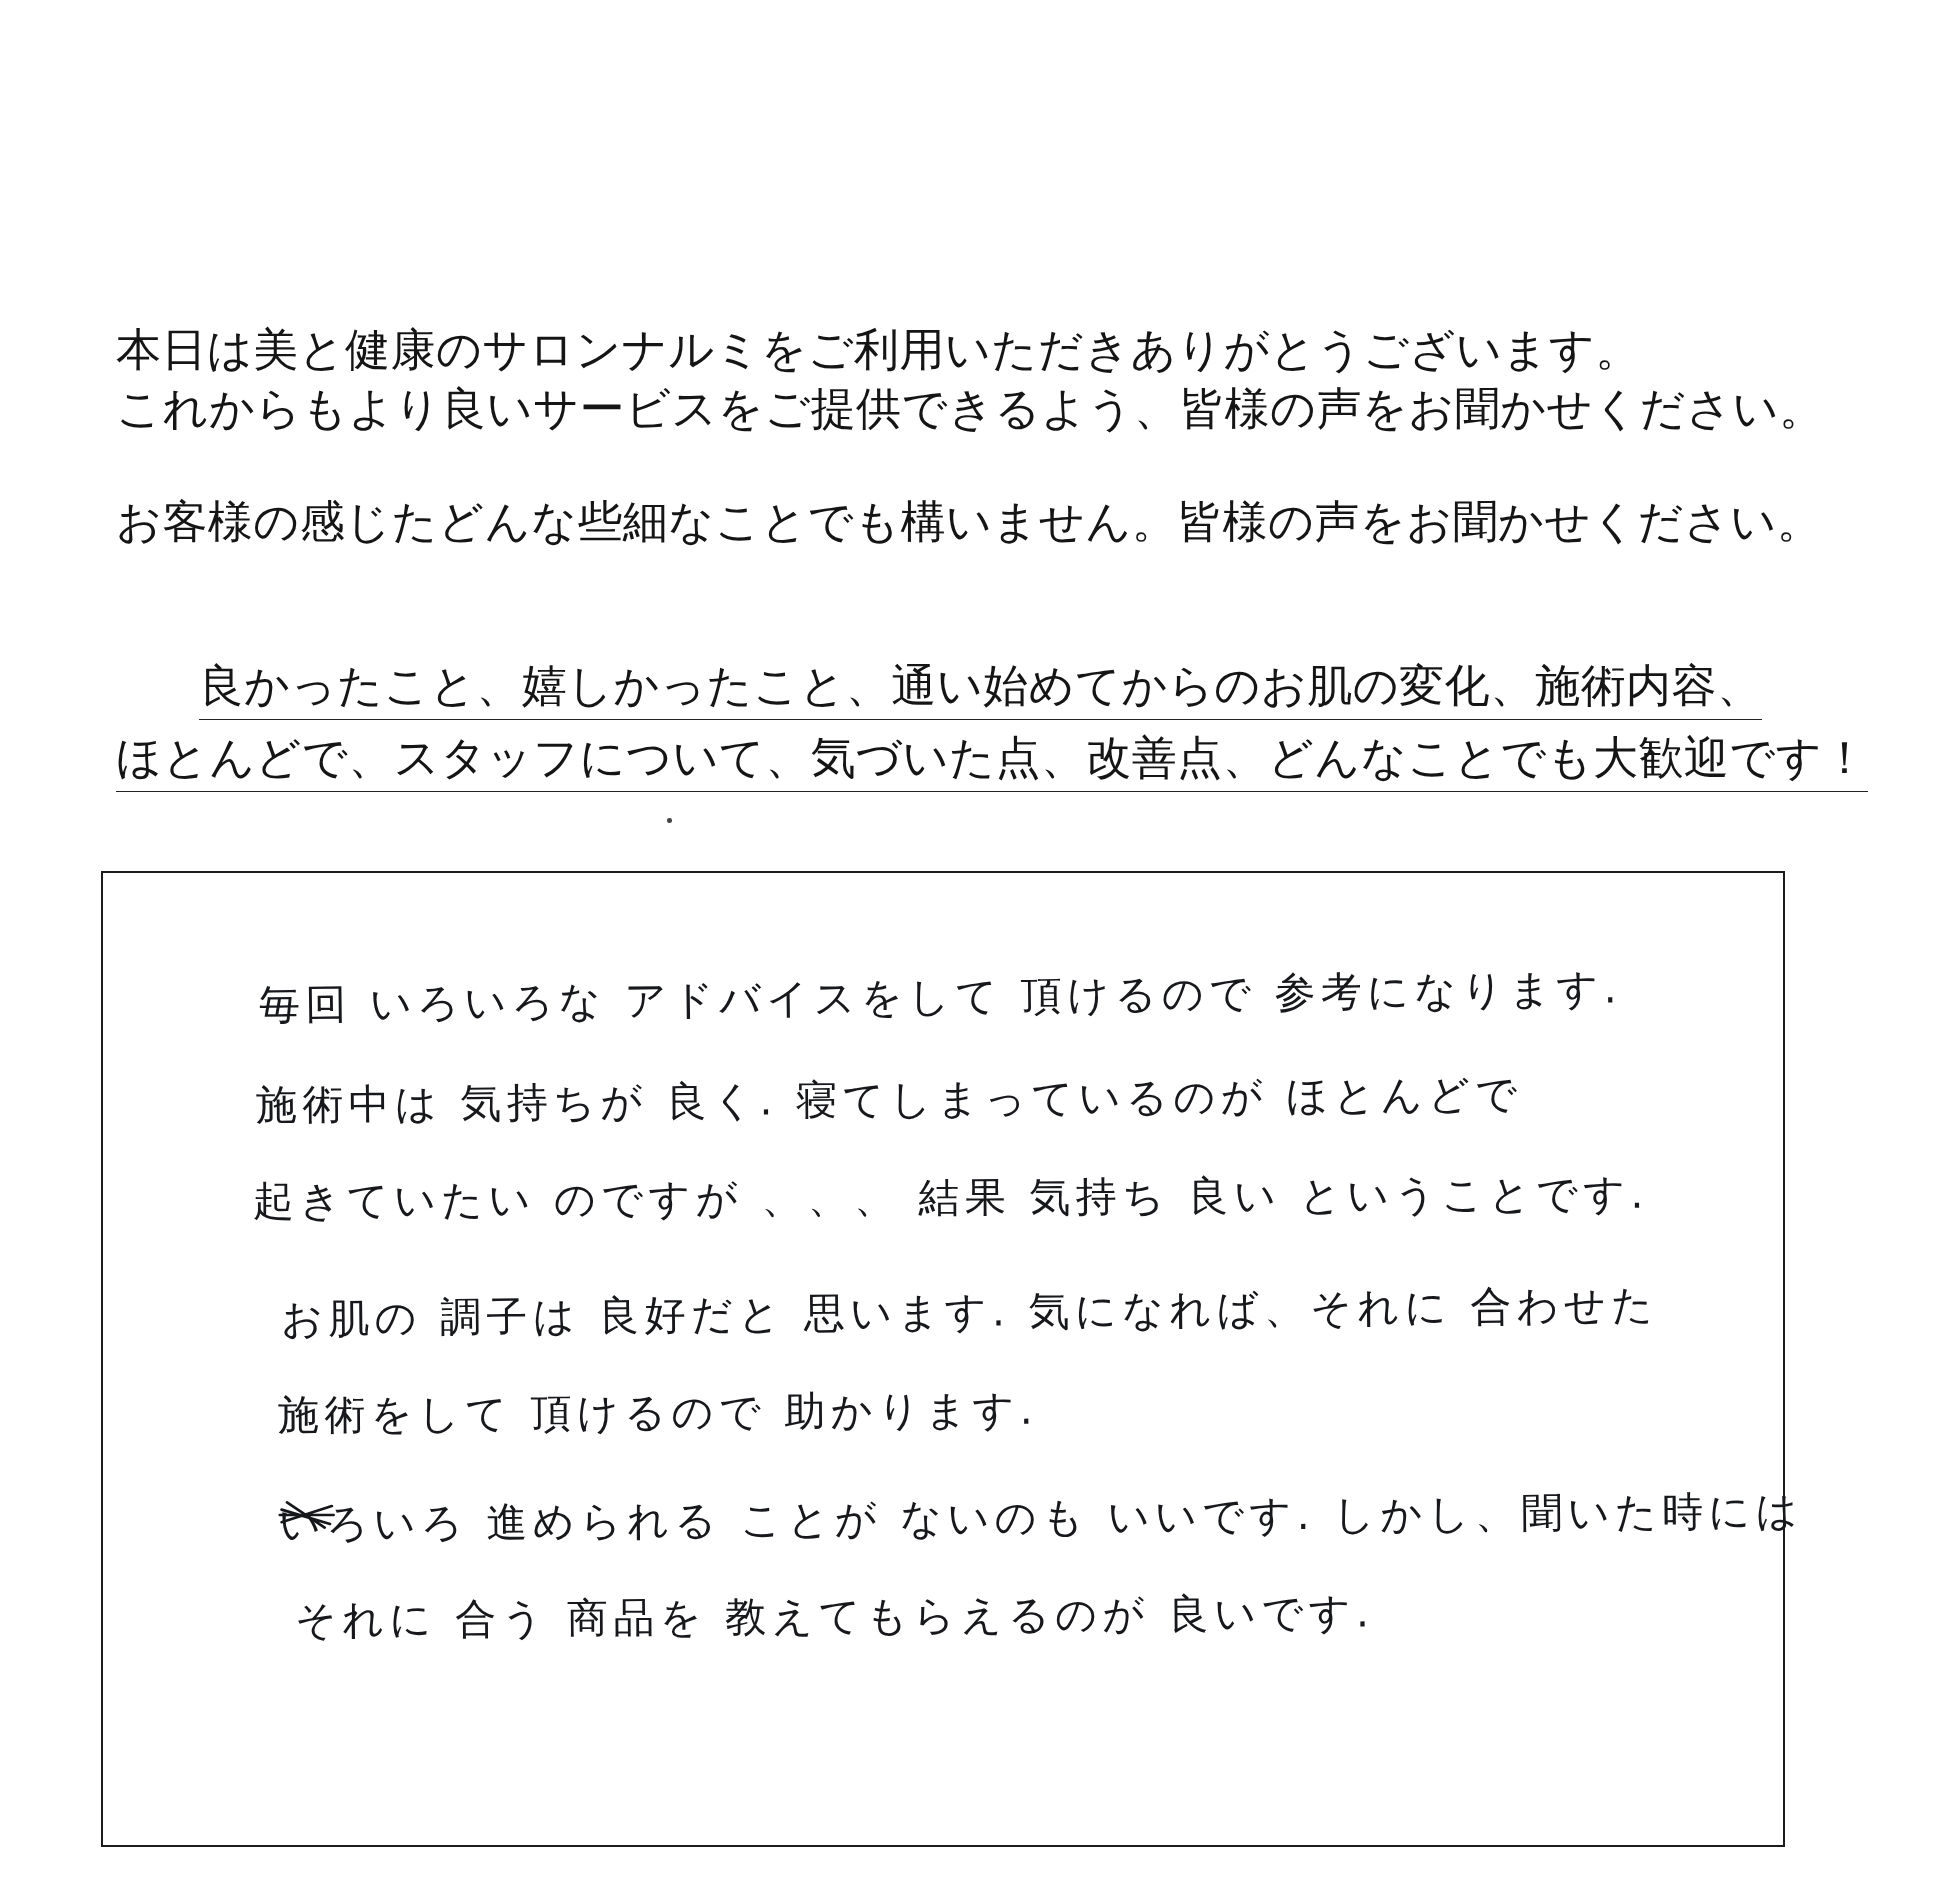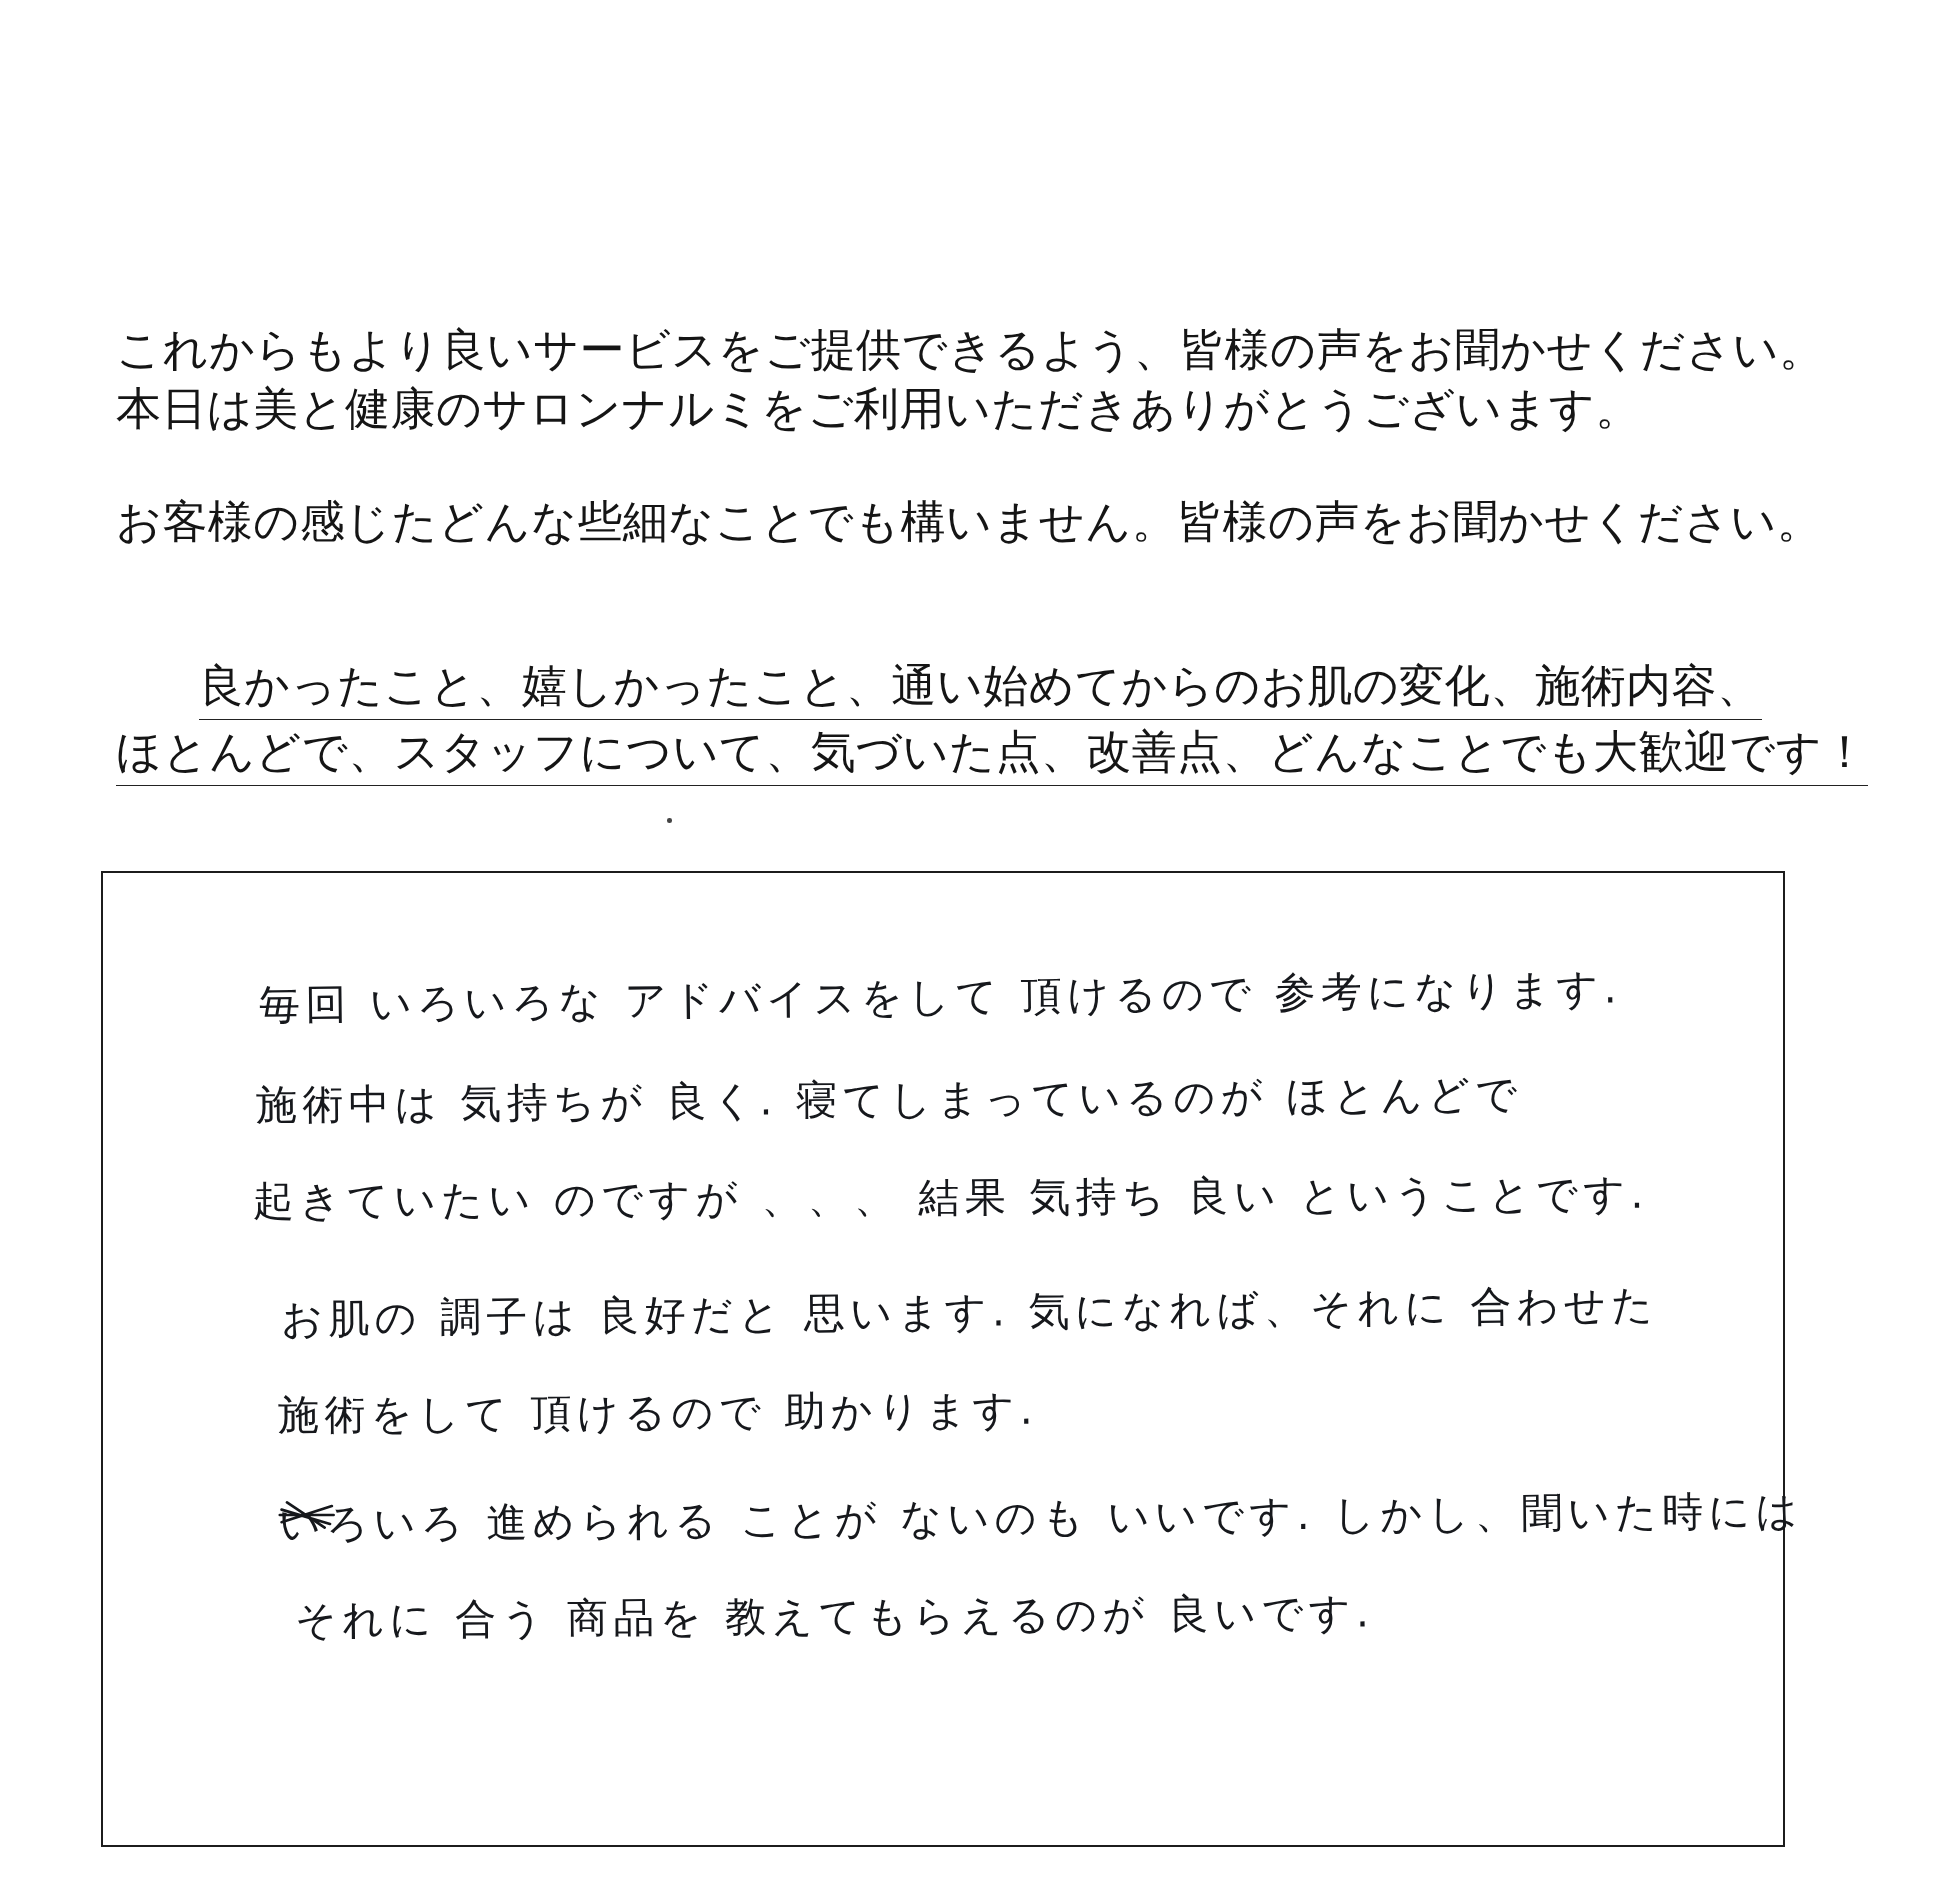--- a/index.html
+++ b/index.html
@@ -72,21 +72,21 @@
     text-align: center;
   }
   .prompt-line {
     font-size: 45px;
     line-height: 1.38;
     color: #151515;
     white-space: nowrap;
     display: inline-block;
     border-bottom: 1.8px solid #222;
     padding-bottom: 1.8px;
-    margin-bottom: 1px;
+    margin-bottom: 7px;
     letter-spacing: 0.4px;
   }
   .stray-dot {
     position: absolute;
     left: 667px;
     top: 818px;
     width: 4.5px;
     height: 4.5px;
     background: #444;
     border-radius: 50%;
@@ -139,22 +139,22 @@
     pointer-events: none;
   }
 </style>
 </head>
 <body>
 
 <div class="page">
 
 
   <div class="intro">
+    <div class="intro-line">本日は美と健康のサロンナルミをご利用いただきありがとうございます。</div>
     <div class="intro-line">これからもより良いサービスをご提供できるよう、皆様の声をお聞かせください。</div>
-    <div class="intro-line">本日は美と健康のサロンナルミをご利用いただきありがとうございます。</div>
     <div class="intro-gap"></div>
     <div class="intro-line">お客様の感じたどんな些細なことでも構いません。皆様の声をお聞かせください。</div>
   </div>
 
   <div class="prompt">
     <div class="prompt-line">良かったこと、嬉しかったこと、通い始めてからのお肌の変化、施術内容、</div>
     <br>
     <div class="prompt-line">ほとんどで、スタッフについて、気づいた点、改善点、どんなことでも大歓迎です！</div>
   </div>
   <div class="stray-dot"></div>

